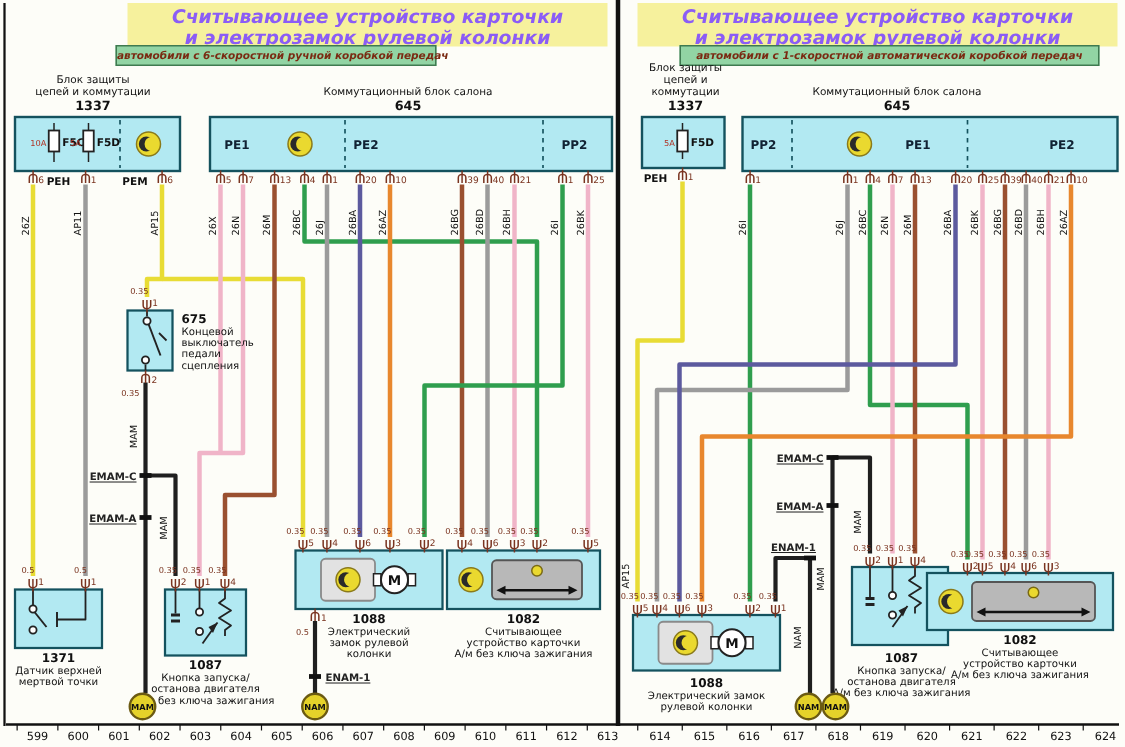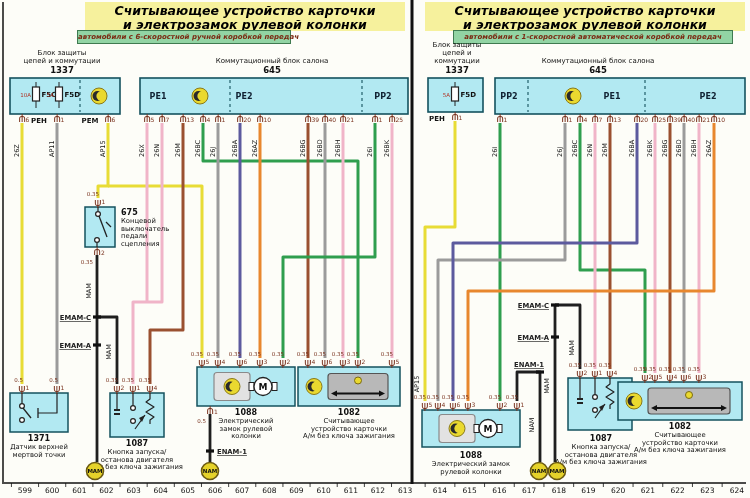--- a/index.html
+++ b/index.html
@@ -1,19 +1,19 @@
 <!DOCTYPE html>
 <html><head>
 <meta charset="utf-8">
 <style>
   html,body{margin:0;padding:0;background:#fff;}
   .page{position:relative;width:750px;height:498px;background:#fdfdf8;overflow:hidden;
         font-family:"DejaVu Sans",sans-serif;}
   .titlebox{position:absolute;height:27px;background:#f6f19d;text-align:center;
-            color:#000000;font-weight:bold;font-style:italic;font-size:12.5px;line-height:13.5px;padding-top:2px;}
+            color:#8b5cf6;font-weight:bold;font-style:italic;font-size:12.5px;line-height:13.5px;padding-top:2px;}
   .subbox{position:absolute;height:12px;background:#92d4a4;border:1px solid #3f7a50;
           color:#7a2a12;font-weight:bold;font-style:italic;font-size:7px;line-height:12px;
           text-align:center;white-space:nowrap;}
   svg{position:absolute;left:0;top:0;}
 </style>
 </head>
 <body>
 
 <div class="page">
   <div class="titlebox" style="left:85px;top:2px;width:320px;">

